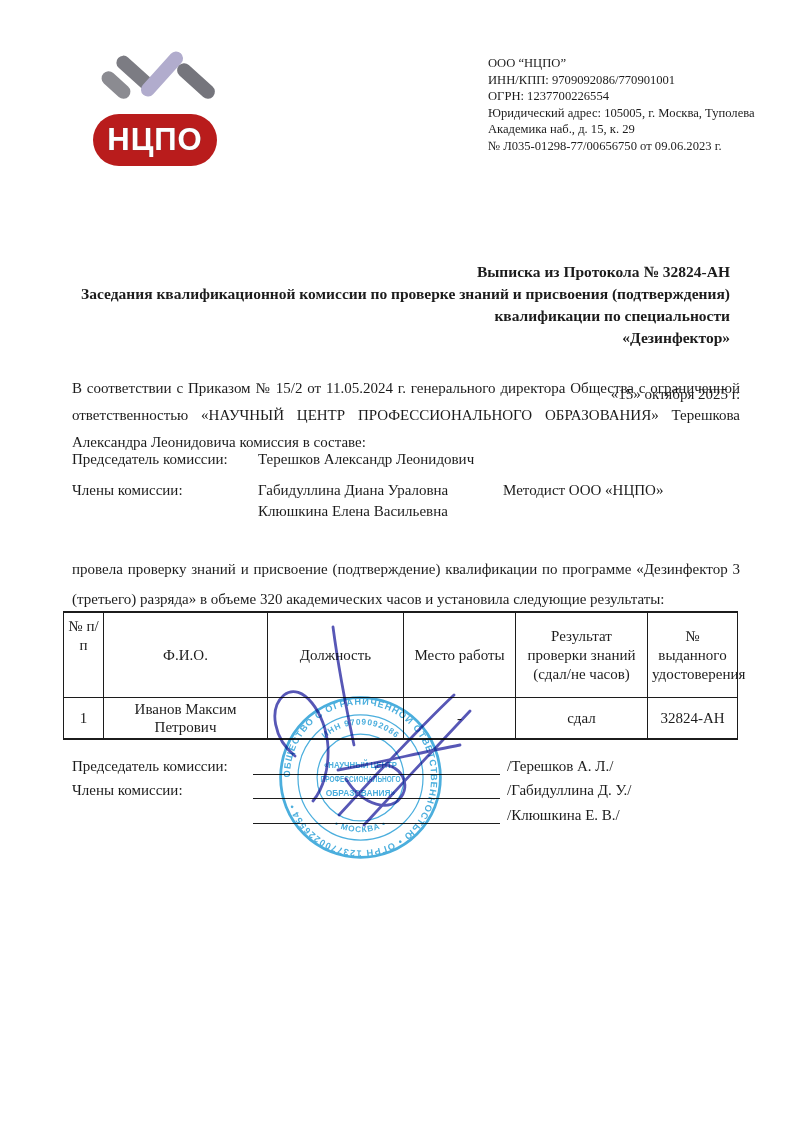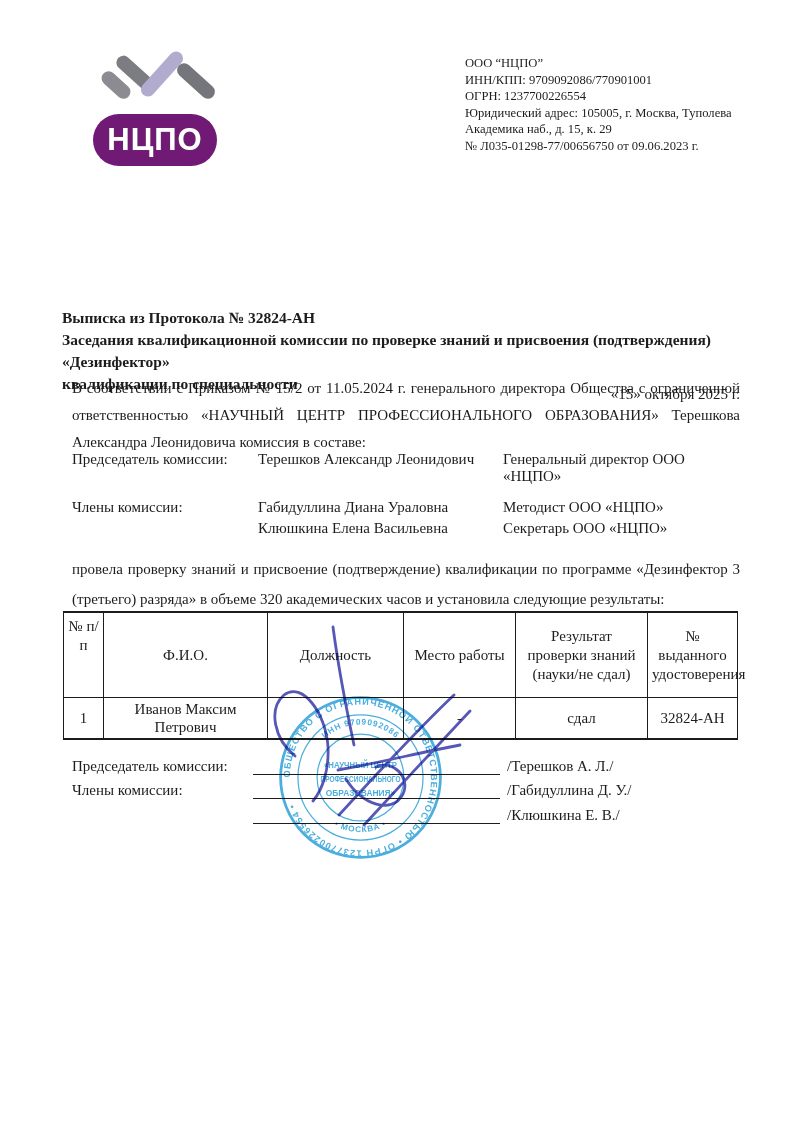--- a/index.html
+++ b/index.html
@@ -15,34 +15,34 @@
   
   .logo { position:absolute; left:93px; top:44px; width:125px; height:122px; }
   .logo-mark { position:absolute; left:10px; top:0; width:110px; height:66px; }
   .logo-bar { position:absolute; border-radius:8px; width:14px; }
   .bar-a { left:6px;  top:24px; height:34px; background:#8b8b91; transform:rotate(-48deg); }
   .bar-b { left:26px; top:6px;  height:48px; background:#7c7c83; transform:rotate(-48deg); }
   .bar-c { left:52px; top:2px;  height:56px; background:#b1accd; transform:rotate(42deg); }
   .bar-d { left:86px; top:14px; height:46px; background:#75757c; transform:rotate(-48deg); }
   .logo-badge {
     position:absolute; left:0; bottom:0; width:124px; height:52px;
-    background:#701a75; border-radius:26px;
+    background:#b91c1c; border-radius:26px;
     display:flex; align-items:center; justify-content:center;
     font-family:"Liberation Sans","DejaVu Sans",sans-serif;
     font-weight:bold; font-size:31px; color:#ffffff; letter-spacing:1px;
     text-shadow:0 0 1px #5c5c63;
   }
   .company {
-    position:absolute; left:465px; top:55px; width:288px;
+    position:absolute; left:488px; top:55px; width:288px;
     font-size:12.6px; line-height:16.5px;
   }
   
   .title {
     position:absolute; left:62px; top:261px; width:668px;
-    text-align:left; font-weight:bold; font-size:15.5px; line-height:22px;margin-top:46px;
+    text-align:right; font-weight:bold; font-size:15.5px; line-height:22px;
   }
   .date-line {
     position:absolute; left:72px; top:342px; width:668px;
     text-align:right; font-size:15px;margin-top:44px;
   }
   
   .para { position:absolute; left:72px; width:668px; font-size:15px; text-align:justify; }
   .para1 { top:375px; line-height:27px; }
   .para2 { top:554px; line-height:30px; }
   
@@ -93,43 +93,41 @@
     <div>ООО “НЦПО”</div>
     <div>ИНН/КПП: 9709092086/770901001</div>
     <div>ОГРН: 1237700226554</div>
     <div>Юридический адрес: 105005, г. Москва, Туполева Академика наб., д. 15, к. 29</div>
     <div>№ Л035-01298-77/00656750 от 09.06.2023 г.</div>
   </div>
 
   <div class="title">
     <div>Выписка из Протокола № 32824-АН</div>
     <div>Заседания квалификационной комиссии по проверке знаний и присвоения (подтверждения)</div>
+    <div>квалификации по специальности</div>
     <div>«Дезинфектор»</div>
-    <div>квалификации по специальности</div>
   </div>
 
   <div class="date-line">«15» октября 2025 г.</div>
 
   <div class="para para1">В соответствии с Приказом № 15/2 от 11.05.2024 г. генерального директора Общества с ограниченной ответственностью «НАУЧНЫЙ ЦЕНТР ПРОФЕССИОНАЛЬНОГО ОБРАЗОВАНИЯ» Терешкова Александра Леонидовича комиссия в составе:</div>
 
   <div class="commission">
     <div class="comm-row r1">
       <div>Председатель комиссии:</div>
       <div>Терешков Александр Леонидович</div>
-      <div>Генеральный директор ООО «НЦПО»</div>
     </div>
     <div class="comm-row r2">
       <div>Члены комиссии:</div>
       <div>Габидуллина Диана Ураловна</div>
       <div>Методист ООО «НЦПО»</div>
     </div>
     <div class="comm-row">
       <div></div>
       <div>Клюшкина Елена Васильевна</div>
-      <div>Секретарь ООО «НЦПО»</div>
     </div>
   </div>
 
   <div class="para para2">провела проверку знаний и присвоение (подтверждение) квалификации по программе «Дезинфектор 3 (третьего) разряда» в объеме 320 академических часов и установила следующие результаты:</div>
 
   <div class="results">
     <table>
       <colgroup>
         <col style="width:40px">
           <col style="width:164px">
@@ -137,21 +135,21 @@
         <col style="width:112px">
           <col style="width:132px">
           <col style="width:90px">
       </colgroup>
       <tbody>
           <tr class="hdr">
         <th class="topalign">№ п/п</th>
         <th>Ф.И.О.</th>
         <th>Должность</th>
         <th>Место работы</th>
-        <th>Результат проверки знаний (науки/не сдал)</th>
+        <th>Результат проверки знаний (сдал/не часов)</th>
         <th>№ выданного удостоверения</th>
       </tr>
       <tr class="data">
         <td>1</td>
         <td>Иванов Максим Петрович</td>
         <td></td>
         <td>-</td>
         <td>сдал</td>
         <td>32824-АН</td>
       </tr>

